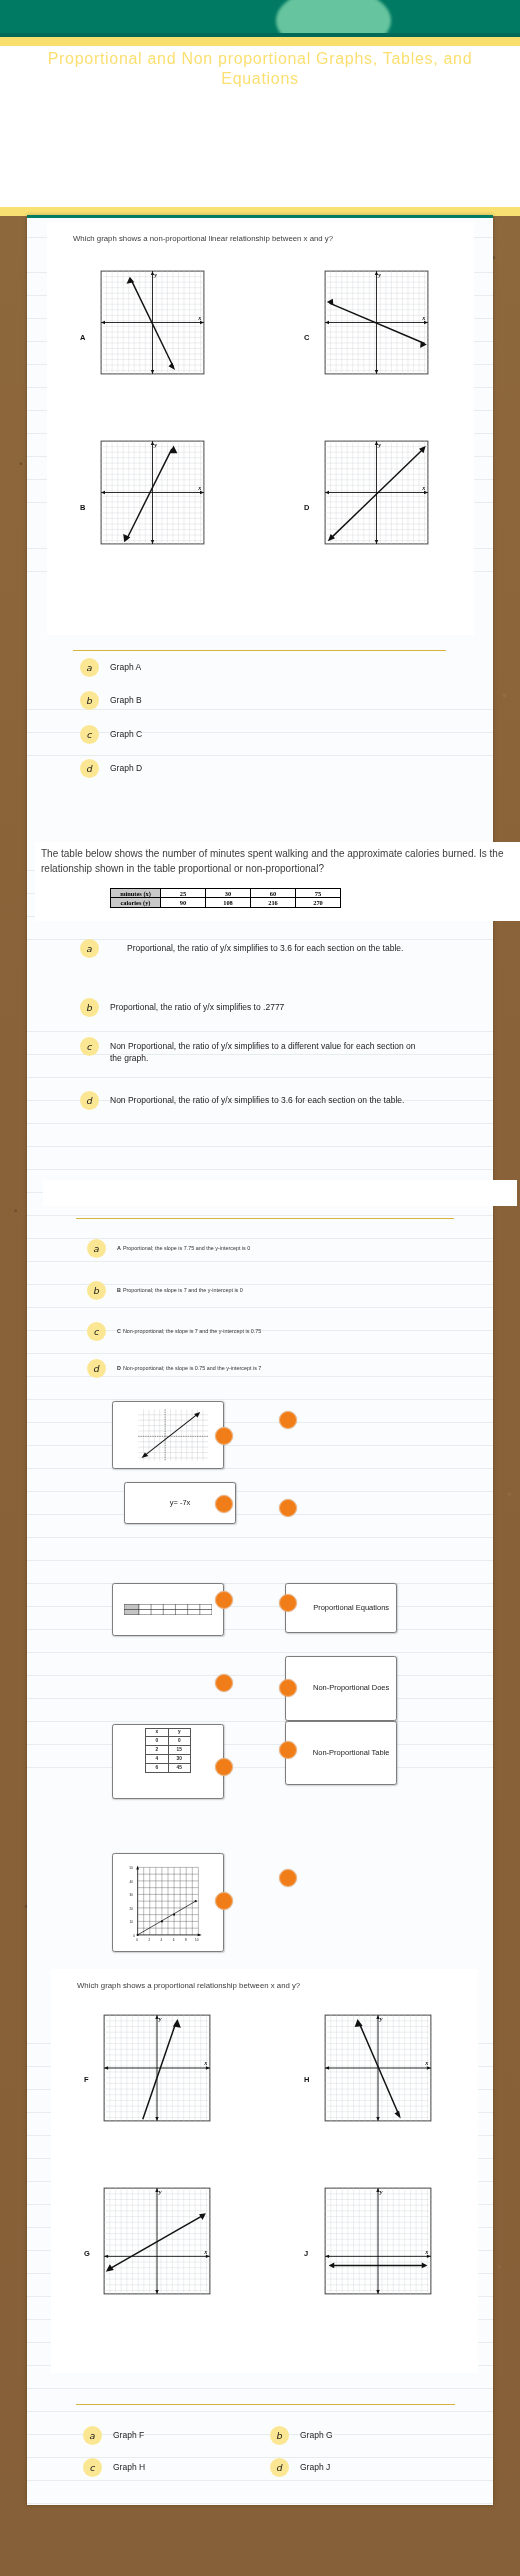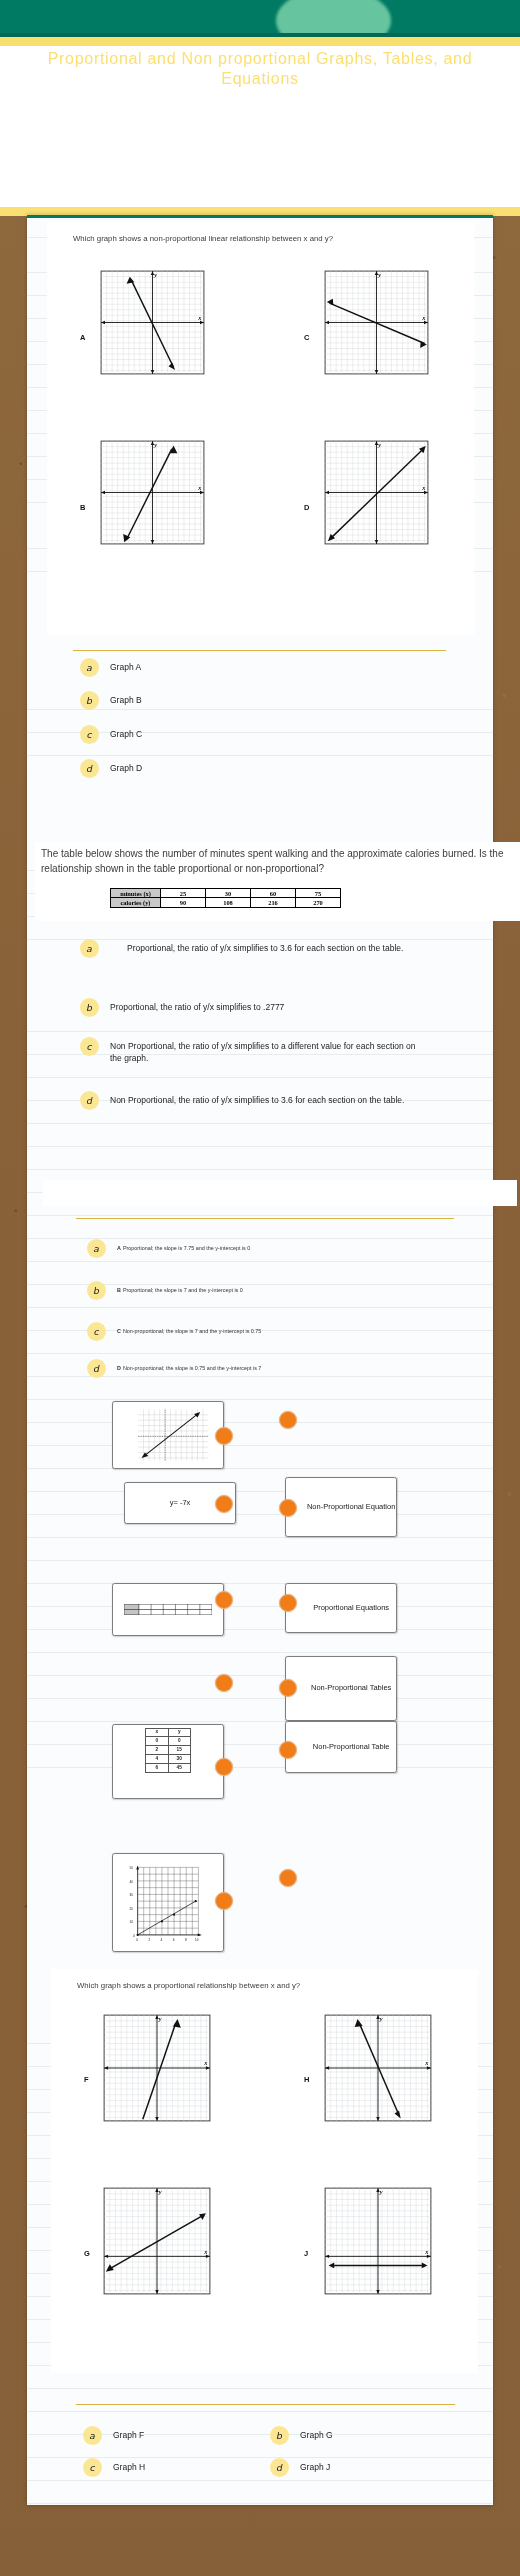--- a/index.html
+++ b/index.html
@@ -555,23 +555,20 @@
   </div>
   <div class="dot" style="left:215px; top:1427px;"></div>
 
   <div class="dot" style="left:279px; top:1411px;"></div>
 
   <div class="mbox" style="left:112px; top:1482px; width:112px; height:42px;margin-left:12px;">
     <span>y= -7x</span>
   </div>
   <div class="dot" style="left:215px; top:1495px;"></div>
 
-  <div class="mbox" style="left:285px; top:1477px; width:112px; height:60px; padding-left:20.3px;">
-    <span>Non-Proportional Equation</span>
-  </div>
   <div class="dot" style="left:279px; top:1499px;"></div>
 
   <div class="mbox" style="left:112px; top:1583px; width:112px; height:53px;">
     <svg width="88" height="11" viewBox="0 0 130 16">
       <rect x="0" y="0" width="130" height="16" fill="#fff" stroke="#333" stroke-width="1"></rect>
       <rect x="0" y="0" width="22" height="16" fill="#c4c4c4" stroke="#333" stroke-width="1"></rect>
       <line x1="0" y1="8" x2="130" y2="8" stroke="#333" stroke-width="1"></line>
       <line x1="40" y1="0" x2="40" y2="16" stroke="#333" stroke-width="0.8"></line>
       <line x1="58" y1="0" x2="58" y2="16" stroke="#333" stroke-width="0.8"></line>
       <line x1="76" y1="0" x2="76" y2="16" stroke="#333" stroke-width="0.8"></line>
@@ -582,21 +579,21 @@
   <div class="dot" style="left:215px; top:1591px;"></div>
 
   <div class="mbox" style="left:285px; top:1583px; width:112px; height:50px; padding-left:20.3px;">
     <span>Proportional Equations</span>
   </div>
   <div class="dot" style="left:279px; top:1594px;"></div>
 
   <div class="dot" style="left:215px; top:1674px;"></div>
 
   <div class="mbox" style="left:285px; top:1656px; width:112px; height:65px; padding-left:20.3px;">
-    <span>Non-Proportional Tables</span>
+    <span>Non-Proportional Does</span>
   </div>
   <div class="dot" style="left:279px; top:1679px;"></div>
 
   <div class="mbox" style="left:112px; top:1724px; width:112px; height:75px; align-items:flex-start; padding-top:2.7px;">
     <table class="mtable">
       <tbody>
           <tr>
         <td>x</td>
         <td>y</td>
       </tr>
@@ -614,21 +611,21 @@
       </tr>
       <tr>
         <td>6</td>
         <td>45</td>
       </tr>
     </tbody>
       </table>
   </div>
   <div class="dot" style="left:215px; top:1758px;"></div>
 
-  <div class="mbox" style="left:285px; top:1721px; width:112px; height:52px; padding-left:20.3px;">
+  <div class="mbox" style="left:285px; top:1721px; width:112px; height:64px; padding-left:20.3px;">
     <span>Non-Proportional Table</span>
   </div>
   <div class="dot" style="left:279px; top:1741px;"></div>
 
   <div class="mbox" style="left:112px; top:1853px; width:112px; height:99px;">
     <svg width="88" height="81" viewBox="0 0 130 120" style="font-size:11px">
       <g stroke="#555" stroke-width="0.6">
         <line x1="20" y1="8" x2="20" y2="108"></line>
           <line x1="38" y1="8" x2="38" y2="108"></line>
         <line x1="56" y1="8" x2="56" y2="108"></line>

